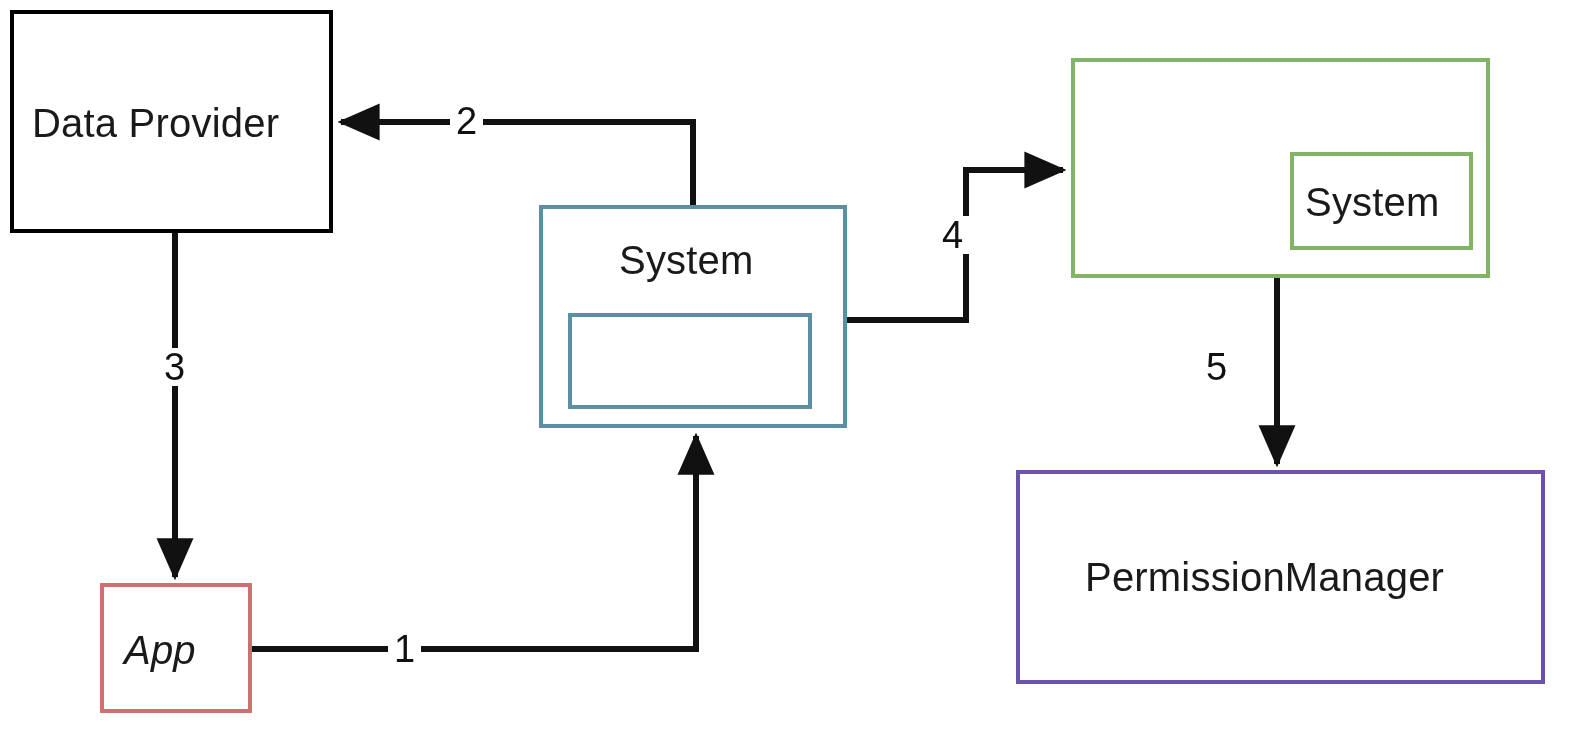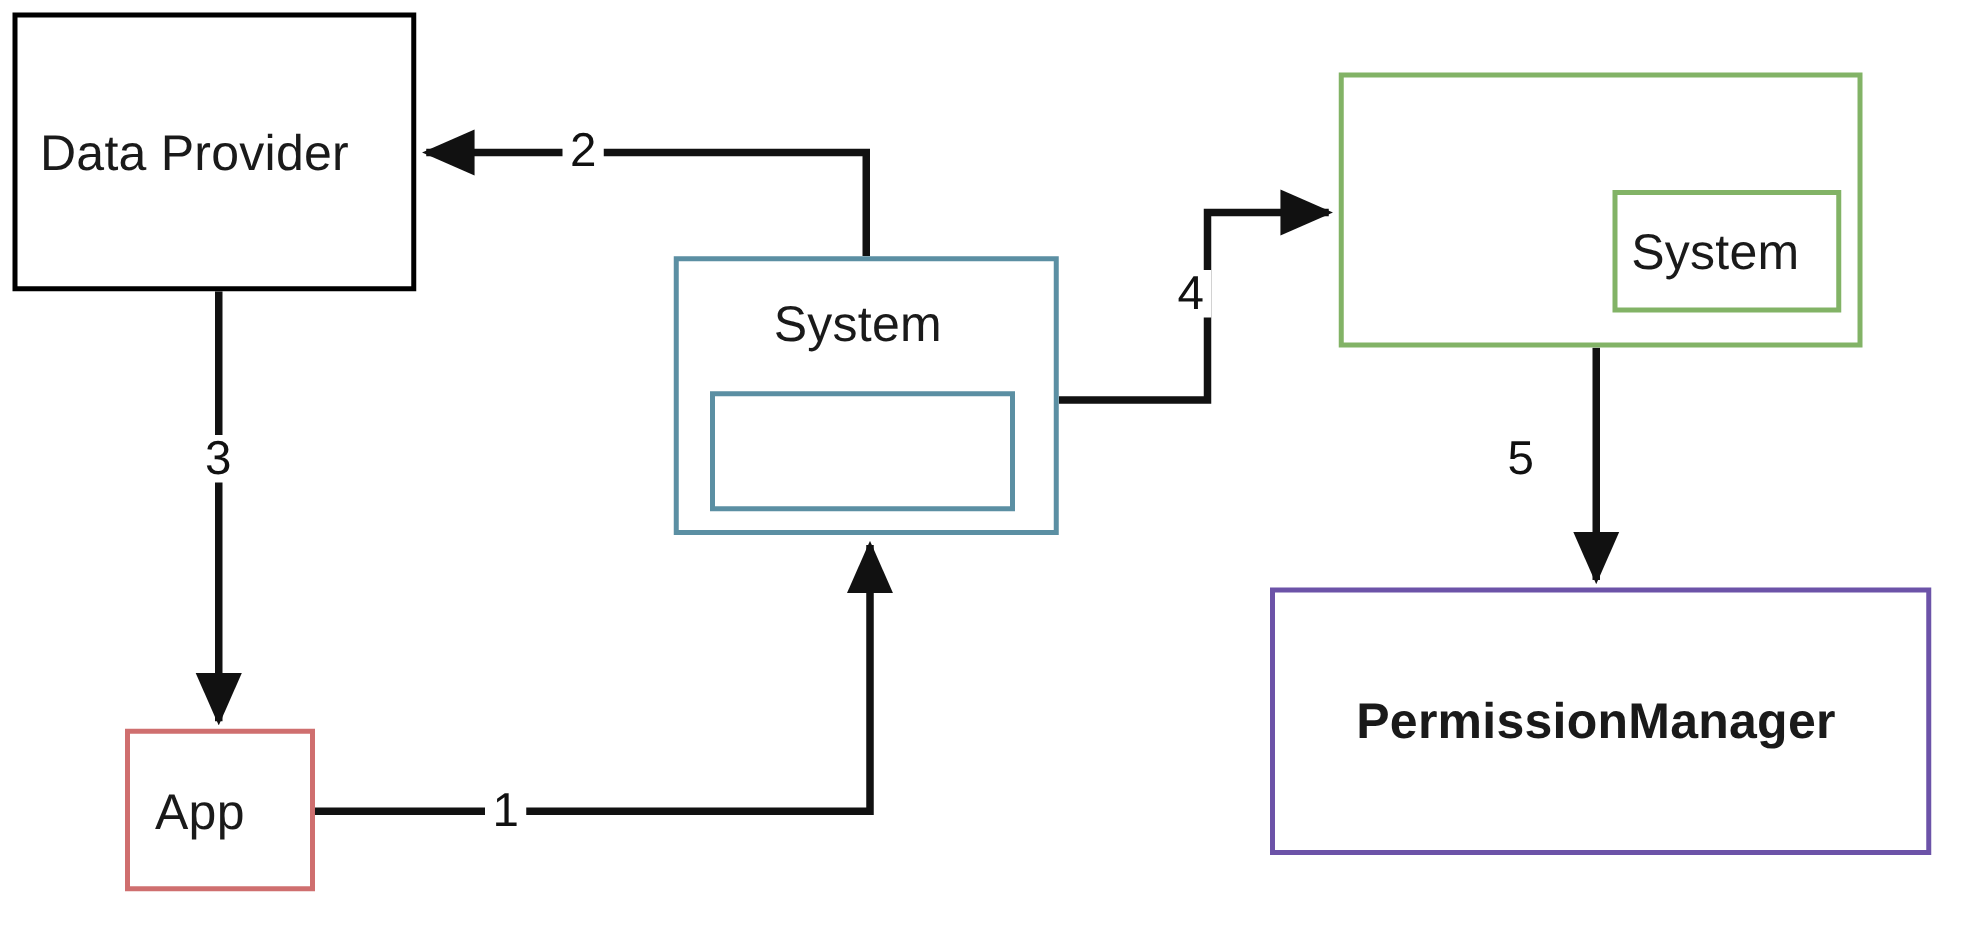--- a/index.html
+++ b/index.html
@@ -55,21 +55,21 @@
     left: 10px; top: 10px; width: 323px; height: 223px;
     border: 4px solid #000000;
   }
   #label-data-provider { left: 32px; top: 103px; }
 
   
   #box-app {
     left: 100px; top: 583px; width: 152px; height: 130px;
     border: 4px solid #cf6f6f;
   }
-  #label-app { left: 124px; top: 630px; }
+  #label-app { left: 124px; top: 630px; font-style: italic; }
 
   
   #box-system {
     left: 539px; top: 205px; width: 308px; height: 223px;
     border: 4px solid #5b8fa3;
   }
   #label-system { left: 619px; top: 240px; }
 
   
   #box-app-ops {
@@ -90,21 +90,21 @@
     left: 1290px; top: 152px; width: 183px; height: 98px;
     border: 4px solid #82b366;
   }
   #label-dialog { left: 1305px; top: 182px; }
 
   
   #box-permission-manager {
     left: 1016px; top: 470px; width: 529px; height: 214px;
     border: 4px solid #6c53a8;
   }
-  #label-permission-manager { left: 1085px; top: 557px; font-weight: bold; }
+  #label-permission-manager { left: 1085px; top: 557px; }
 
   
   #edge-label-1 { left: 388px; top: 630px; }
   #edge-label-2 { left: 450px; top: 102px; }
   #edge-label-3 { left: 158px; top: 348px; }
   #edge-label-4 { left: 936px; top: 216px; }
   #edge-label-5 { left: 1200px; top: 348px; }
 </style>
 </head>
 <body>

